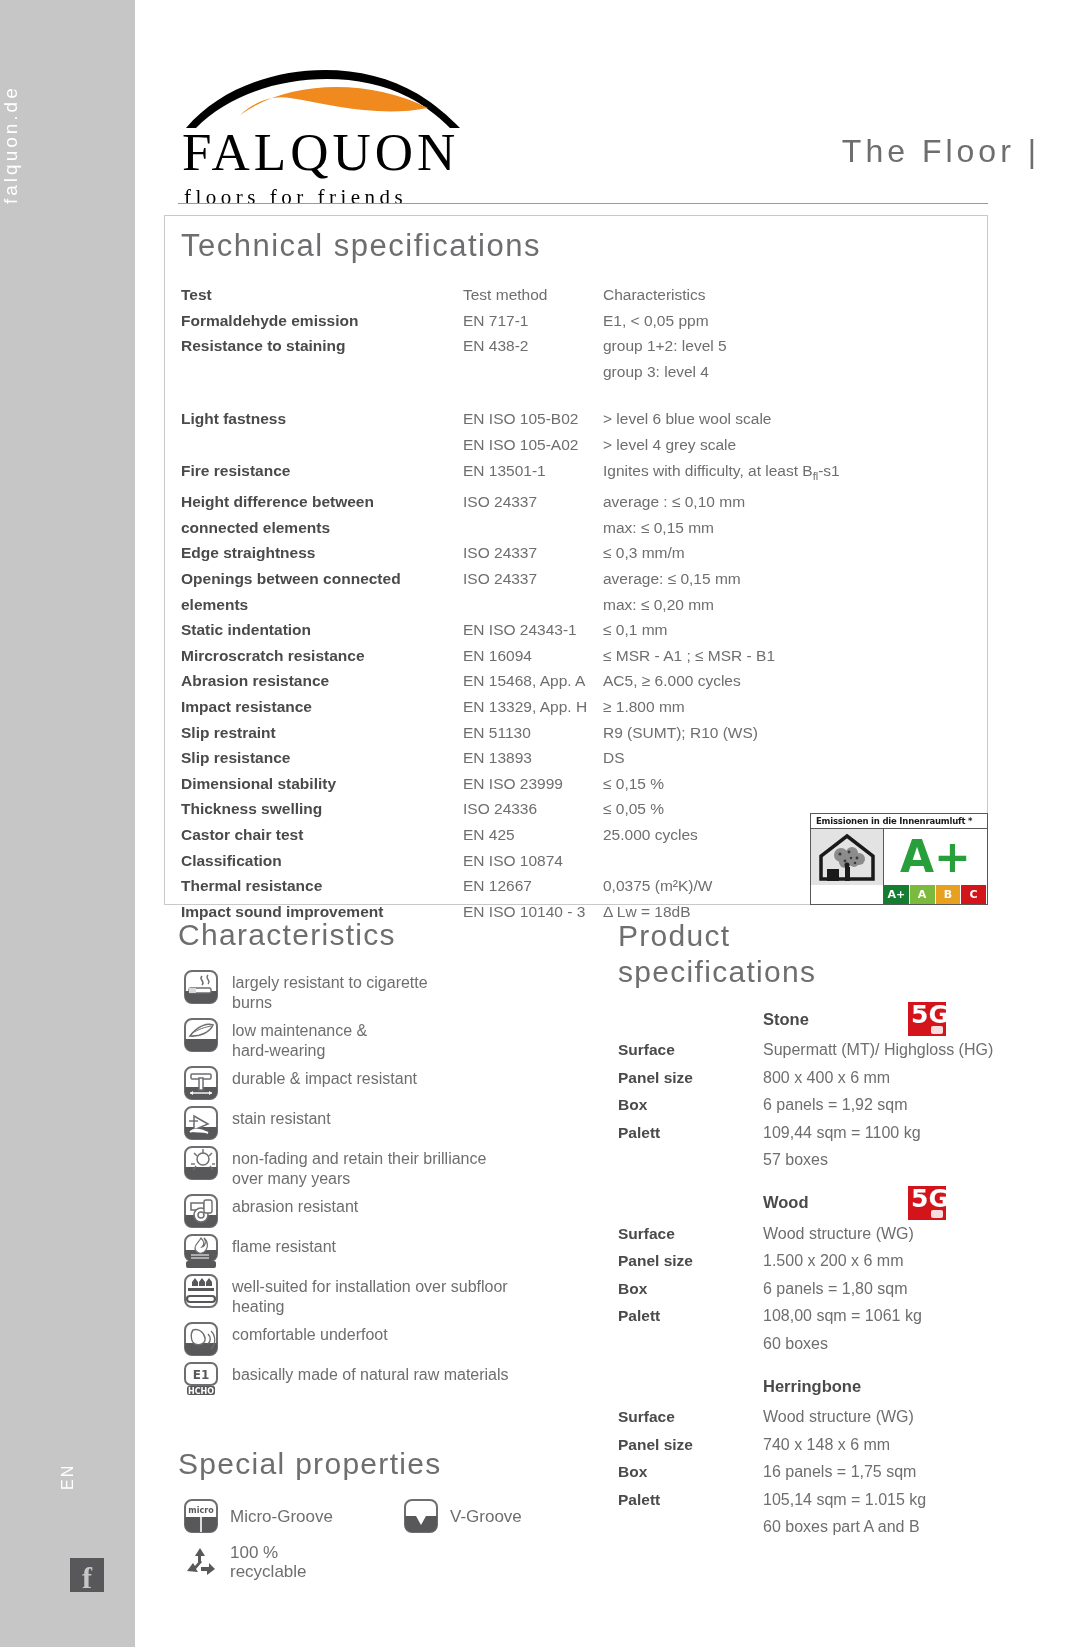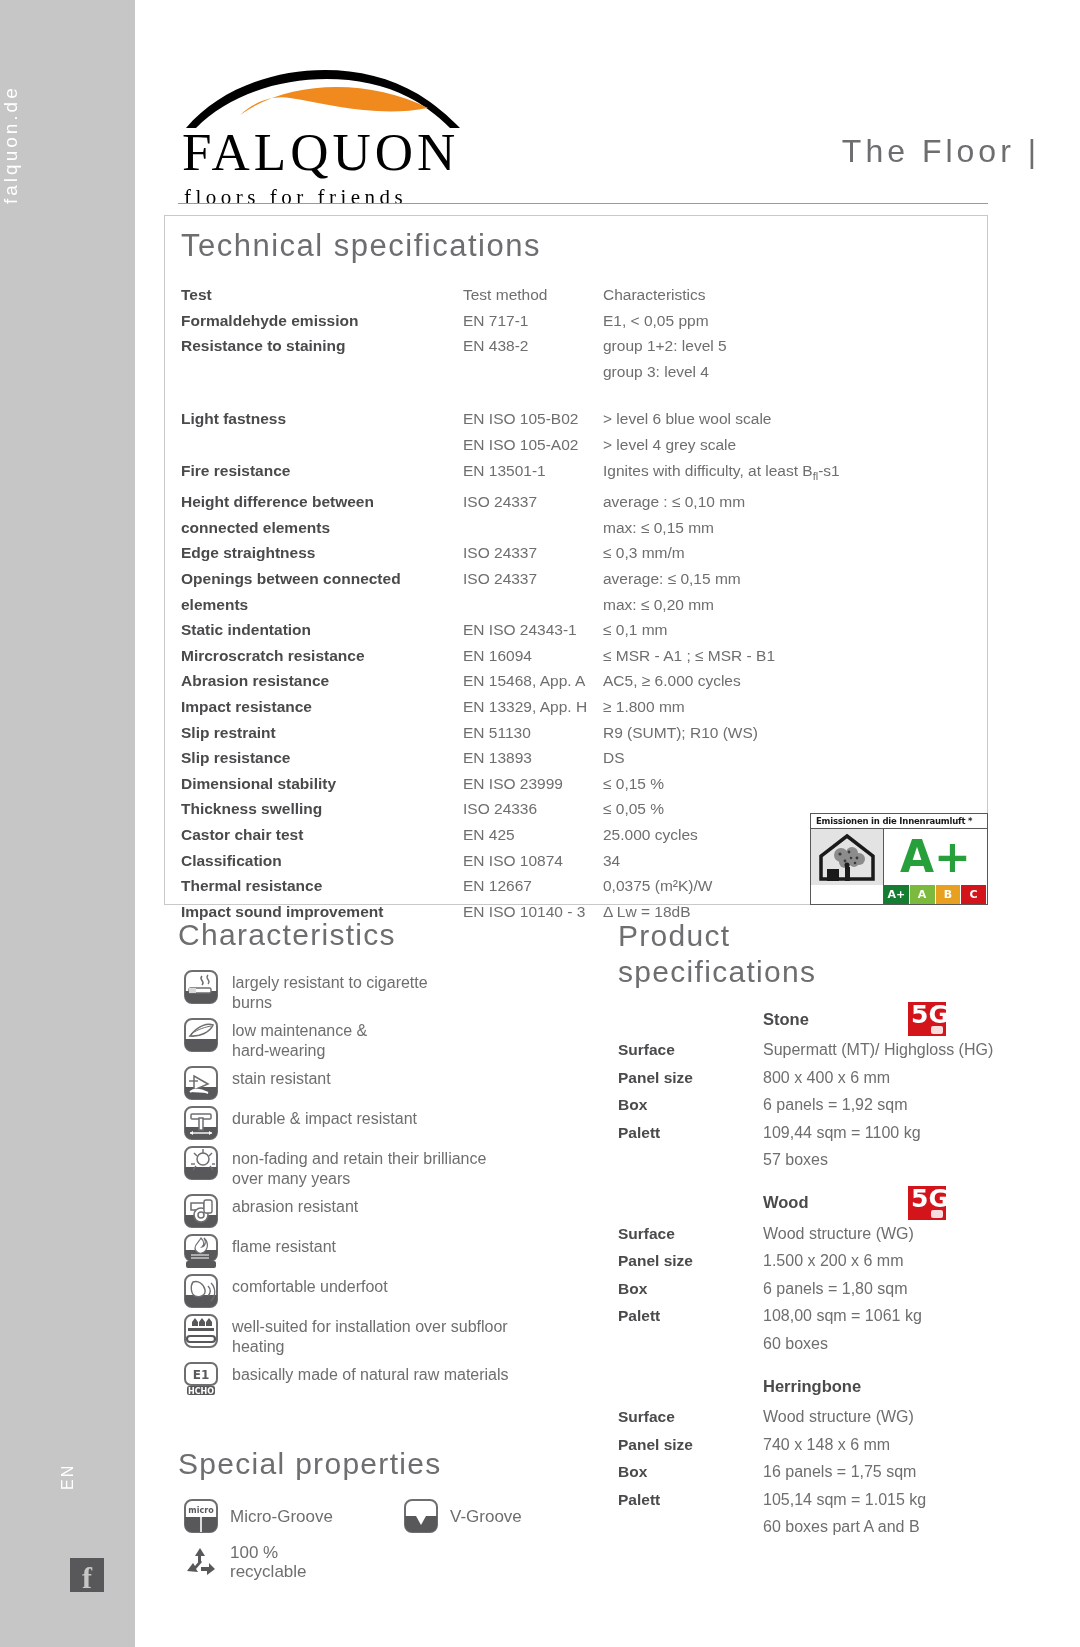--- a/index.html
+++ b/index.html
@@ -308,21 +308,20 @@
           <div class="c3">≤ 0,05 %</div>
         </div>
         <div class="trow">
           <div class="c1">Castor chair test</div>
           <div class="c2">EN 425</div>
           <div class="c3">25.000 cycles</div>
         </div>
         <div class="trow">
           <div class="c1">Classification</div>
           <div class="c2">EN ISO 10874</div>
-          <div class="c3">34</div>
         </div>
         <div class="trow">
           <div class="c1">Thermal resistance</div>
           <div class="c2">EN 12667</div>
           <div class="c3">0,0375 (m²K)/W</div>
         </div>
         <div class="trow">
           <div class="c1">Impact sound improvement</div>
           <div class="c2">EN ISO 10140 - 3</div>
           <div class="c3">Δ Lw = 18dB</div>
@@ -387,36 +386,36 @@
               <path d="M1 21 L33 21 L33 27 A7 7 0 0 1 26 33 L8 33 A7 7 0 0 1 1 27 Z" fill="#58585a"></path>
               <path d="M6 18 C14 7 24 5 29 7 C26 14 16 19 6 18 Z" fill="#fff" stroke="#6e6e70" stroke-width="1.6"></path>
               <path d="M7 16 C14 11 22 9 27 8" stroke="#6e6e70" stroke-width="1" fill="none"></path>
             </svg></span>
           <div class="char-txt">low maintenance &amp;<br>hard-wearing</div>
         </div>
         <div class="char-item">
           <span class="ico"><svg width="34" height="34" viewBox="0 0 34 34">
               <rect x="1" y="1" width="32" height="32" rx="7" fill="none" stroke="#6e6e70" stroke-width="2"></rect>
               <path d="M1 21 L33 21 L33 27 A7 7 0 0 1 26 33 L8 33 A7 7 0 0 1 1 27 Z" fill="#58585a"></path>
-              <path d="M10 10 L24 18 L10 24 Z" fill="#fff" stroke="#6e6e70" stroke-width="1.5"></path>
-              <path d="M5 15 L14 15" stroke="#6e6e70" stroke-width="1.4"></path>
-              <path d="M6 26 C11 22 18 24 24 27" fill="#fff" stroke="#fff" stroke-width="2"></path>
-            </svg></span>
-          <div class="char-txt">stain resistant</div>
-        </div>
-        <div class="char-item">
-          <span class="ico"><svg width="34" height="34" viewBox="0 0 34 34">
-              <rect x="1" y="1" width="32" height="32" rx="7" fill="none" stroke="#6e6e70" stroke-width="2"></rect>
-              <path d="M1 21 L33 21 L33 27 A7 7 0 0 1 26 33 L8 33 A7 7 0 0 1 1 27 Z" fill="#58585a"></path>
               <rect x="7" y="8" width="20" height="5" rx="1" fill="#fff" stroke="#6e6e70" stroke-width="1.5"></rect>
               <rect x="15" y="12" width="4" height="12" fill="#fff" stroke="#6e6e70" stroke-width="1.5"></rect>
               <path d="M6 27 L28 27" stroke="#fff" stroke-width="1.4"></path>
               <path d="M6 27 l3 -2 v4 z M28 27 l-3 -2 v4 z" fill="#fff"></path>
             </svg></span>
           <div class="char-txt">durable &amp; impact resistant</div>
+        </div>
+        <div class="char-item">
+          <span class="ico"><svg width="34" height="34" viewBox="0 0 34 34">
+              <rect x="1" y="1" width="32" height="32" rx="7" fill="none" stroke="#6e6e70" stroke-width="2"></rect>
+              <path d="M1 21 L33 21 L33 27 A7 7 0 0 1 26 33 L8 33 A7 7 0 0 1 1 27 Z" fill="#58585a"></path>
+              <path d="M10 10 L24 18 L10 24 Z" fill="#fff" stroke="#6e6e70" stroke-width="1.5"></path>
+              <path d="M5 15 L14 15" stroke="#6e6e70" stroke-width="1.4"></path>
+              <path d="M6 26 C11 22 18 24 24 27" fill="#fff" stroke="#fff" stroke-width="2"></path>
+            </svg></span>
+          <div class="char-txt">stain resistant</div>
         </div>
         <div class="char-item">
           <span class="ico"><svg width="34" height="34" viewBox="0 0 34 34">
               <rect x="1" y="1" width="32" height="32" rx="7" fill="none" stroke="#6e6e70" stroke-width="2"></rect>
               <path d="M1 21 L33 21 L33 27 A7 7 0 0 1 26 33 L8 33 A7 7 0 0 1 1 27 Z" fill="#58585a"></path>
               <circle cx="19" cy="13" r="6" fill="#fff" stroke="#6e6e70" stroke-width="1.5"></circle>
               <g stroke="#6e6e70" stroke-width="1.4">
                 <path d="M19 3 v4"></path>
                 <path d="M10 7 l3 3"></path>
                 <path d="M28 7 l-3 3"></path>
@@ -445,42 +444,42 @@
               <path d="M1 16 L33 16 L33 20 A7 7 0 0 1 26 27 L8 27 A7 7 0 0 1 1 20 Z" fill="#58585a"></path>
               <path d="M17 4 C21 8 20 11 18 13 C22 12 22 7 20 4 C24 7 25 14 20 18 C16 21 11 18 11 14 C11 10 15 8 17 4 Z" fill="#fff" stroke="#6e6e70" stroke-width="1.2"></path>
               <path d="M7 21 h18 M7 24 h18" stroke="#fff" stroke-width="1.2"></path>
               <rect x="2" y="27" width="30" height="7" rx="2" fill="#58585a"></rect>
             </svg></span>
           <div class="char-txt">flame resistant</div>
         </div>
         <div class="char-item">
           <span class="ico"><svg width="34" height="34" viewBox="0 0 34 34">
               <rect x="1" y="1" width="32" height="32" rx="7" fill="none" stroke="#6e6e70" stroke-width="2"></rect>
-              <path d="M1 21 L33 21 L33 27 A7 7 0 0 1 26 33 L8 33 A7 7 0 0 1 1 27 Z" fill="#58585a"></path>
-              <path d="M9 8 C14 6 20 10 21 16 C22 21 16 24 11 22 C7 20 6 12 9 8 Z" fill="#fff" stroke="#6e6e70" stroke-width="1.4"></path>
-              <path d="M24 12 c3 3 3 7 0 10" stroke="#6e6e70" stroke-width="1.4" fill="none"></path>
-              <path d="M27 9 c5 5 5 13 0 18" stroke="#6e6e70" stroke-width="1.3" fill="none"></path>
-            </svg></span>
-          <div class="char-txt">comfortable underfoot</div>
-        </div>
-        <div class="char-item">
-          <span class="ico"><svg width="34" height="34" viewBox="0 0 34 34">
-              <rect x="1" y="1" width="32" height="32" rx="7" fill="none" stroke="#6e6e70" stroke-width="2"></rect>
               <g fill="#58585a">
                 <path d="M8 8 l3 -4 l3 4 z"></path>
                 <path d="M15 8 l3 -4 l3 4 z"></path>
                 <path d="M22 8 l3 -4 l3 4 z"></path>
                 <rect x="8" y="8" width="6" height="4"></rect>
                 <rect x="15" y="8" width="6" height="4"></rect>
                 <rect x="22" y="8" width="6" height="4"></rect>
               </g>
               <rect x="4" y="14" width="26" height="3" fill="#58585a"></rect>
               <path d="M6 22 h22 a3 3 0 0 1 0 6 h-22 a3 3 0 0 1 0 -6 z" fill="none" stroke="#58585a" stroke-width="2.2"></path>
             </svg></span>
           <div class="char-txt">well-suited for installation over subfloor<br>heating</div>
+        </div>
+        <div class="char-item">
+          <span class="ico"><svg width="34" height="34" viewBox="0 0 34 34">
+              <rect x="1" y="1" width="32" height="32" rx="7" fill="none" stroke="#6e6e70" stroke-width="2"></rect>
+              <path d="M1 21 L33 21 L33 27 A7 7 0 0 1 26 33 L8 33 A7 7 0 0 1 1 27 Z" fill="#58585a"></path>
+              <path d="M9 8 C14 6 20 10 21 16 C22 21 16 24 11 22 C7 20 6 12 9 8 Z" fill="#fff" stroke="#6e6e70" stroke-width="1.4"></path>
+              <path d="M24 12 c3 3 3 7 0 10" stroke="#6e6e70" stroke-width="1.4" fill="none"></path>
+              <path d="M27 9 c5 5 5 13 0 18" stroke="#6e6e70" stroke-width="1.3" fill="none"></path>
+            </svg></span>
+          <div class="char-txt">comfortable underfoot</div>
         </div>
         <div class="char-item">
           <span class="ico"><svg width="34" height="34" viewBox="0 0 34 34">
               <rect x="1" y="1" width="32" height="22" rx="6" fill="none" stroke="#6e6e70" stroke-width="2"></rect>
               <text x="17" y="17" font-family="DejaVu Sans, sans-serif" font-size="12" font-weight="bold" fill="#58585a" text-anchor="middle">E1</text>
               <rect x="3" y="24" width="28" height="9" rx="2" fill="#58585a"></rect>
               <text x="17" y="31.5" font-family="DejaVu Sans, sans-serif" font-size="8" font-weight="bold" fill="#fff" text-anchor="middle">HCHO</text>
             </svg></span>
           <div class="char-txt">basically made of natural raw materials</div>
         </div>

